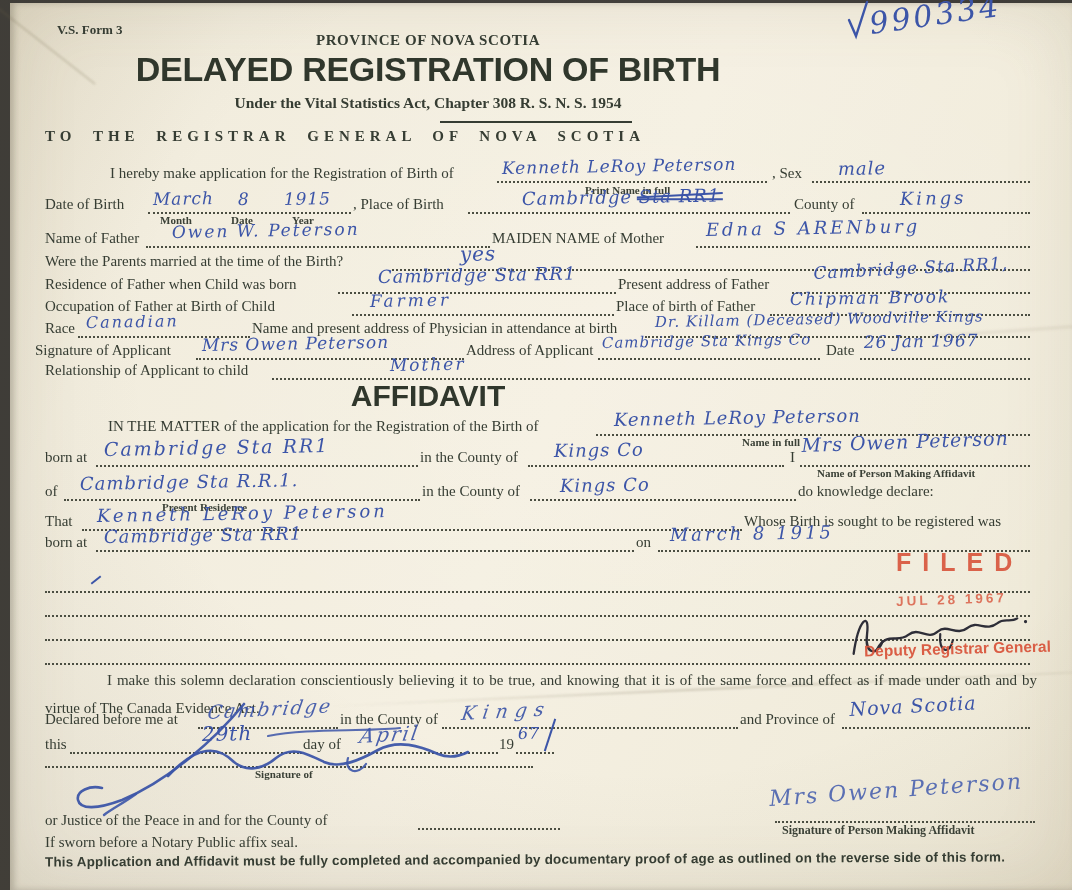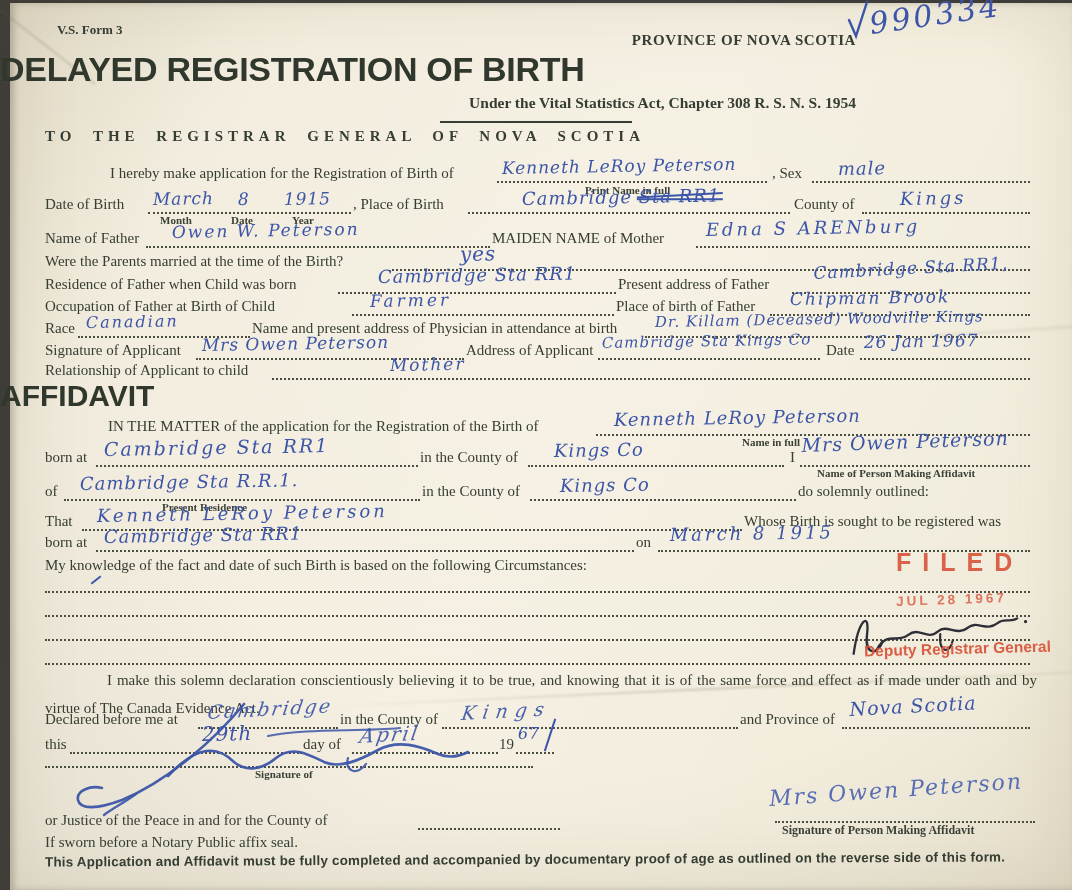--- a/index.html
+++ b/index.html
@@ -18,21 +18,21 @@
   .crease3{position:absolute;left:930px;top:330px;width:160px;height:2px;pointer-events:none;
            background:rgba(110,100,75,.16);transform:rotate(-4deg);filter:blur(1.5px);}
   .abs{position:absolute;white-space:nowrap;}
   .lbl{font-size:15px;color:#363d33;}
   .lbl-b{font-weight:bold;text-align:right;}
   .fld{border-bottom:2px dotted #4b4e42;height:3px;}
   .hw{font-family:"DejaVu Serif",serif;font-style:italic;color:#3c55a8;
       transform:rotate(-1deg);transform-origin:left bottom;letter-spacing:1px;}
   .scrawl{letter-spacing:2px;opacity:.92;transform:rotate(-3deg) skewX(-12deg);}
   .cap{font-size:11px;font-weight:bold;color:#3a4036;}
-  .center{left:0;width:856px;}
+  .center{left:0;width:856px;text-align:center;}
   .strike{position:relative;}
   .strike::after{content:"";position:absolute;left:-2px;right:-2px;top:45%;height:2px;background:#3c55a8;transform:rotate(-2deg);}
   .strike::before{content:"";position:absolute;left:-2px;right:-2px;top:62%;height:2px;background:#3c55a8;transform:rotate(1deg);}
   .red{color:#d9573e;font-family:"Liberation Sans",sans-serif;font-weight:bold;}
   .note{font-family:"Liberation Sans",sans-serif;font-weight:bold;font-size:13.4px;letter-spacing:.2px;}
   svg{overflow:visible;}
 </style>
 </head>
 <body>
 
@@ -102,21 +102,21 @@
   <div class="abs fld" style="left:770px;top:311px;width:260px;"></div>
   <div class="abs hw" style="left:790px;top:289px;font-size:17px;letter-spacing:2px;">Chipman Brook</div>
 
   <div class="abs lbl" style="left:45px;top:320px;">Race</div>
   <div class="abs fld" style="left:78px;top:333px;width:172px;"></div>
   <div class="abs hw" style="left:86px;top:313px;font-size:16px;letter-spacing:2px;">Canadian</div>
   <div class="abs lbl" style="left:252px;top:320px;">Name and present address of Physician in attendance at birth</div>
   <div class="abs fld" style="left:645px;top:333px;width:385px;"></div>
   <div class="abs hw" style="left:655px;top:313px;font-size:15px;">Dr. Killam (Deceased) Woodville Kings</div>
 
-  <div class="abs lbl" style="left:45px;top:342px;font-family:Liberation Serif, serif;">Signature of Applicant</div>
+  <div class="abs lbl" style="left:35px;top:342px;font-family:Liberation Serif, serif;">Signature of Applicant</div>
   <div class="abs fld" style="left:196px;top:355px;width:268px;"></div>
   <div class="abs hw" style="left:202px;top:335px;font-size:17px;">Mrs Owen Peterson</div>
   <div class="abs lbl" style="left:466px;top:342px;">Address of Applicant</div>
   <div class="abs fld" style="left:598px;top:355px;width:222px;"></div>
   <div class="abs hw" style="left:602px;top:334px;font-size:15px;">Cambridge Sta Kings Co</div>
   <div class="abs lbl" style="left:826px;top:342px;">Date</div>
   <div class="abs fld" style="left:860px;top:355px;width:170px;"></div>
   <div class="abs hw" style="left:864px;top:332px;font-size:17px;">26 Jan 1967</div>
 
   <div class="abs lbl" style="left:45px;top:362px;">Relationship of Applicant to child</div>
@@ -141,35 +141,34 @@
   <div class="abs hw" style="left:802px;top:434px;font-size:19px;transform:rotate(-2deg);">Mrs Owen Peterson</div>
   <div class="abs cap" style="left:817px;top:467px;">Name of Person Making Affidavit</div>
 
   <div class="abs lbl" style="left:45px;top:483px;">of</div>
   <div class="abs fld" style="left:64px;top:496px;width:356px;"></div>
   <div class="abs hw" style="left:80px;top:473px;font-size:18px;">Cambridge Sta R.R.1.</div>
   <div class="abs cap" style="left:162px;top:501px;">Present Residence</div>
   <div class="abs lbl" style="left:422px;top:483px;">in the County of</div>
   <div class="abs fld" style="left:530px;top:496px;width:266px;"></div>
   <div class="abs hw" style="left:560px;top:475px;font-size:18px;">Kings Co</div>
-  <div class="abs lbl" style="left:798px;top:483px;">do solemnly outlined:</div>
+  <div class="abs lbl" style="left:798px;top:483px;">do knowledge declare:</div>
 
   <div class="abs lbl" style="left:45px;top:513px;">That</div>
   <div class="abs fld" style="left:82px;top:526px;width:660px;"></div>
   <div class="abs hw" style="left:97px;top:505px;font-size:18px;letter-spacing:3px;">Kenneth LeRoy Peterson</div>
   <div class="abs lbl" style="left:744px;top:513px;">Whose Birth is sought to be registered was</div>
 
   <div class="abs lbl" style="left:45px;top:534px;">born at</div>
   <div class="abs fld" style="left:96px;top:547px;width:538px;"></div>
   <div class="abs hw" style="left:104px;top:526px;font-size:18px;">Cambridge Sta RR1</div>
   <div class="abs lbl" style="left:636px;top:534px;">on</div>
   <div class="abs fld" style="left:658px;top:547px;width:372px;"></div>
   <div class="abs hw" style="left:670px;top:524px;font-size:18px;letter-spacing:3px;">March 8 1915</div>
 
-  <div class="abs lbl" style="left:45px;top:557px;">My knowledge of the fact and date of such Birth is based on the following Circumstances:</div>
   <div class="abs red" style="left:896px;top:548px;font-size:25px;letter-spacing:11px;opacity:.92;">FILED</div>
 
   <div class="abs fld" style="left:45px;top:588px;width:985px;"></div>
   <div class="abs fld" style="left:45px;top:612px;width:985px;"></div>
   <div class="abs fld" style="left:45px;top:636px;width:985px;"></div>
   <div class="abs fld" style="left:45px;top:660px;width:985px;"></div>
   <div class="abs" style="left:90px;top:579px;width:12px;height:2px;background:#3c55a8;transform:rotate(-38deg);"></div>
 
   <div class="abs red" style="left:896px;top:592px;font-size:13.5px;letter-spacing:3px;opacity:.8;transform:rotate(-2deg);">JUL 28 1967</div>
   <svg class="abs" style="left:842px;top:596px;transform:rotate(-5deg);" width="200" height="70">

